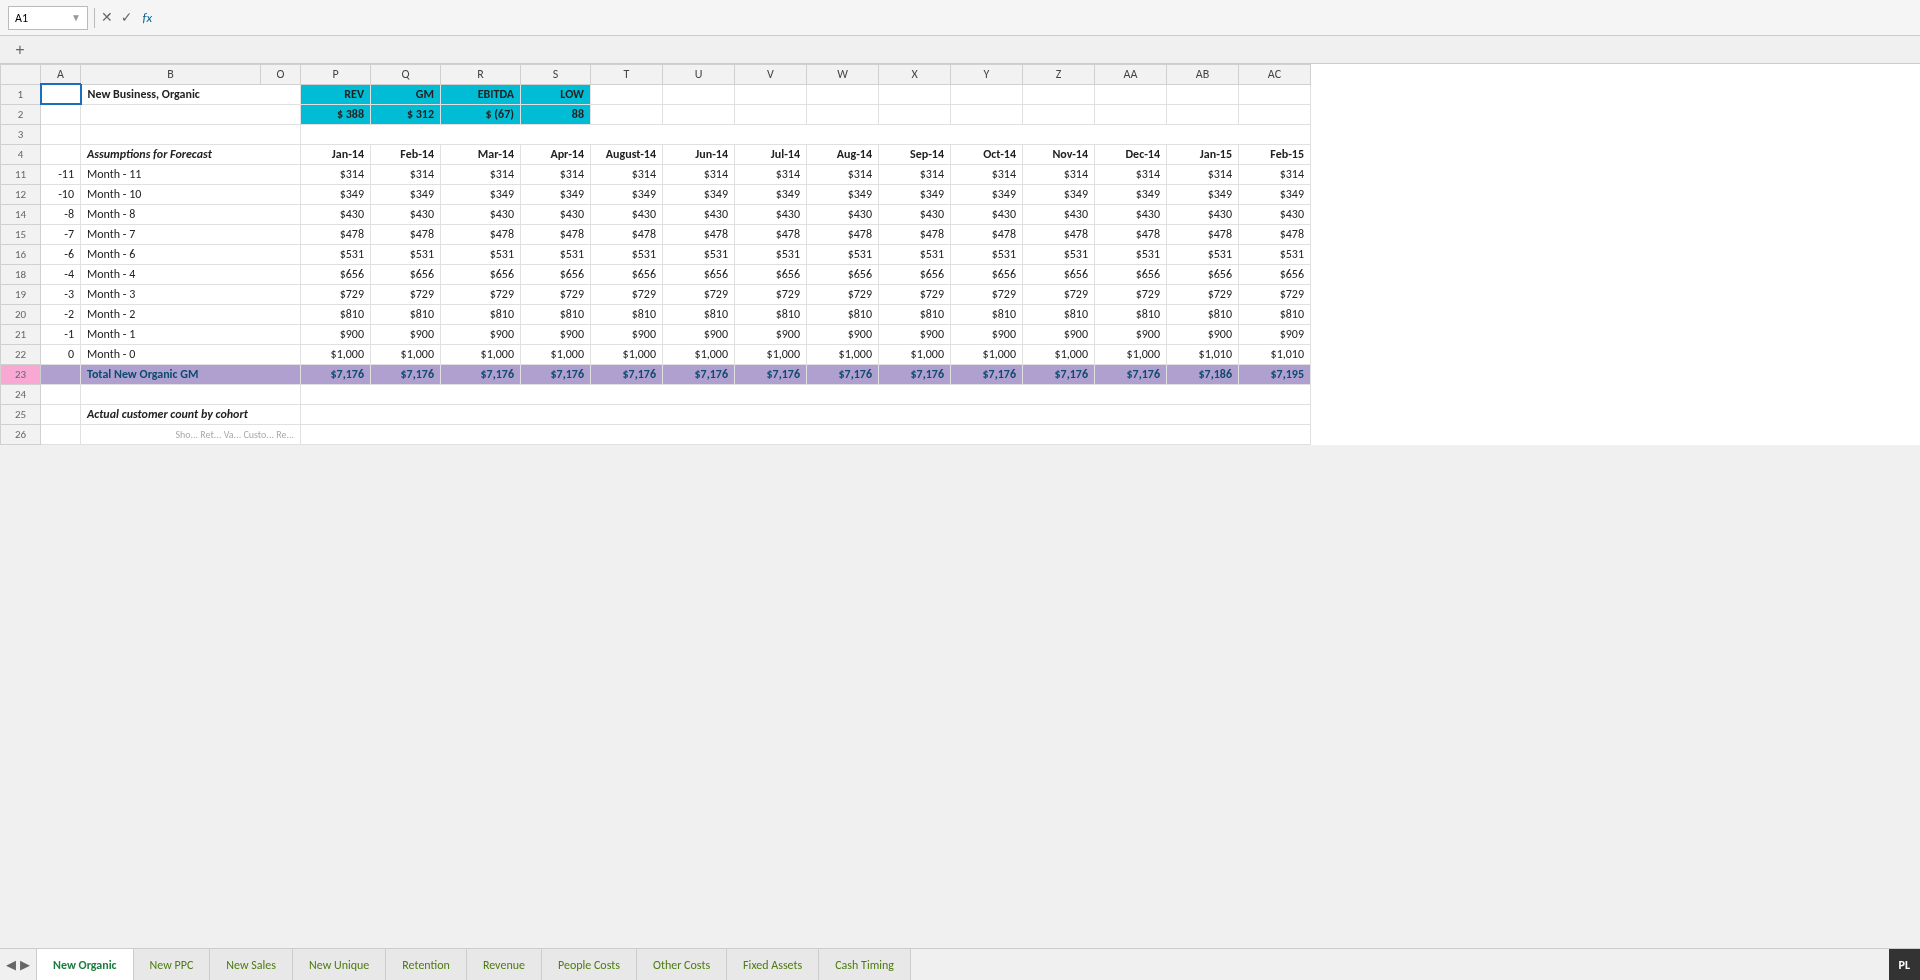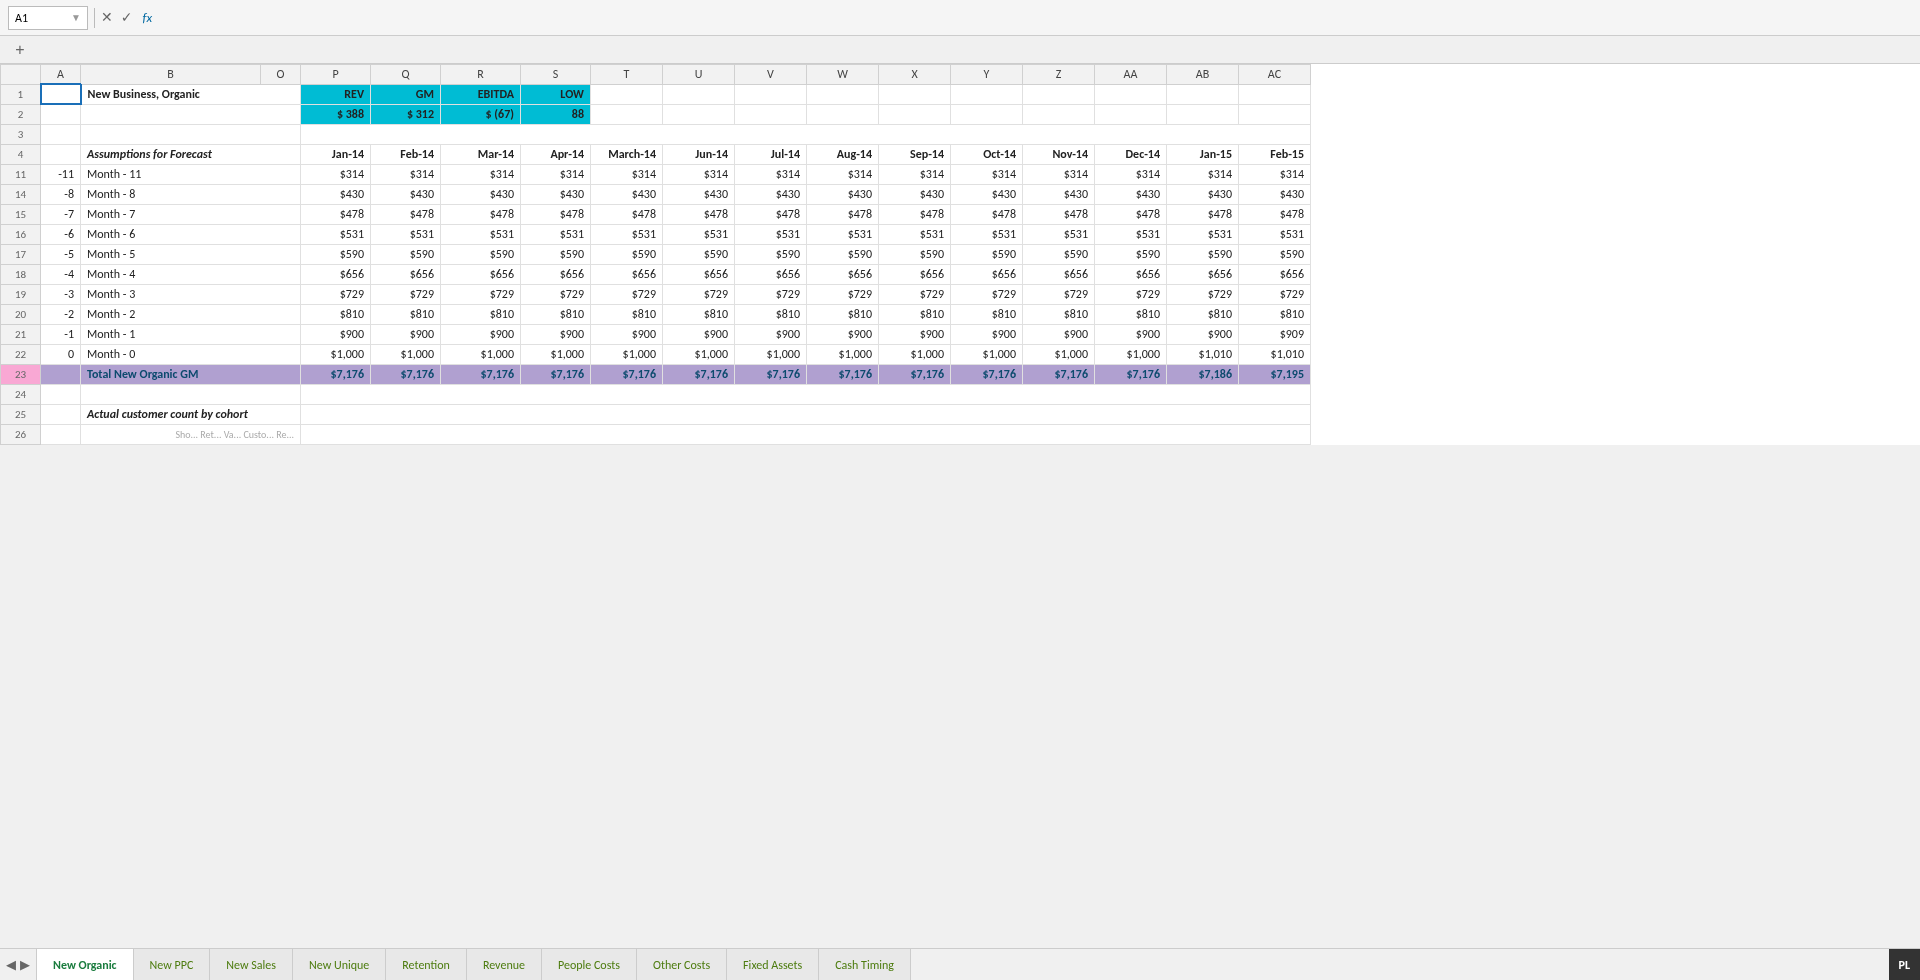--- a/index.html
+++ b/index.html
@@ -340,21 +340,21 @@
       </tr>
 
       <tr>
         <td class="row-num">4</td>
         <td class="cell"></td>
         <td class="cell header-cell bold italic" colspan="2">Assumptions for Forecast</td>
         <td class="cell bold">Jan-14</td>
         <td class="cell bold">Feb-14</td>
         <td class="cell bold">Mar-14</td>
         <td class="cell bold">Apr-14</td>
-        <td class="cell bold">March-14</td>
+        <td class="cell bold">August-14</td>
         <td class="cell bold">Jun-14</td>
         <td class="cell bold">Jul-14</td>
         <td class="cell bold">Aug-14</td>
         <td class="cell bold">Sep-14</td>
         <td class="cell bold">Oct-14</td>
         <td class="cell bold">Nov-14</td>
         <td class="cell bold">Dec-14</td>
         <td class="cell bold">Jan-15</td>
         <td class="cell bold">Feb-15</td>
       </tr>
@@ -372,20 +372,39 @@
           <td class="cell">$314</td>
           <td class="cell">$314</td>
           <td class="cell">$314</td>
           <td class="cell">$314</td>
           <td class="cell">$314</td>
           <td class="cell">$314</td>
           <td class="cell">$314</td>
           <td class="cell">$314</td>
       </tr>
       <tr>
+        <td class="row-num">12</td>
+        <td class="cell">-10</td>
+        <td class="cell text-cell" colspan="2">Month - 10</td>
+        <td class="cell">$349</td>
+          <td class="cell">$349</td>
+          <td class="cell">$349</td>
+          <td class="cell">$349</td>
+          <td class="cell">$349</td>
+          <td class="cell">$349</td>
+          <td class="cell">$349</td>
+          <td class="cell">$349</td>
+          <td class="cell">$349</td>
+          <td class="cell">$349</td>
+          <td class="cell">$349</td>
+          <td class="cell">$349</td>
+          <td class="cell">$349</td>
+          <td class="cell">$349</td>
+      </tr>
+      <tr>
         <td class="row-num">14</td>
         <td class="cell">-8</td>
         <td class="cell text-cell" colspan="2">Month - 8</td>
         <td class="cell">$430</td>
           <td class="cell">$430</td>
           <td class="cell">$430</td>
           <td class="cell">$430</td>
           <td class="cell">$430</td>
           <td class="cell">$430</td>
           <td class="cell">$430</td>
@@ -427,39 +446,20 @@
           <td class="cell">$531</td>
           <td class="cell">$531</td>
           <td class="cell">$531</td>
           <td class="cell">$531</td>
           <td class="cell">$531</td>
           <td class="cell">$531</td>
           <td class="cell">$531</td>
           <td class="cell">$531</td>
           <td class="cell">$531</td>
           <td class="cell">$531</td>
-      </tr>
-      <tr>
-        <td class="row-num">17</td>
-        <td class="cell">-5</td>
-        <td class="cell text-cell" colspan="2">Month - 5</td>
-        <td class="cell">$590</td>
-          <td class="cell">$590</td>
-          <td class="cell">$590</td>
-          <td class="cell">$590</td>
-          <td class="cell">$590</td>
-          <td class="cell">$590</td>
-          <td class="cell">$590</td>
-          <td class="cell">$590</td>
-          <td class="cell">$590</td>
-          <td class="cell">$590</td>
-          <td class="cell">$590</td>
-          <td class="cell">$590</td>
-          <td class="cell">$590</td>
-          <td class="cell">$590</td>
       </tr>
       <tr>
         <td class="row-num">18</td>
         <td class="cell">-4</td>
         <td class="cell text-cell" colspan="2">Month - 4</td>
         <td class="cell">$656</td>
           <td class="cell">$656</td>
           <td class="cell">$656</td>
           <td class="cell">$656</td>
           <td class="cell">$656</td>

